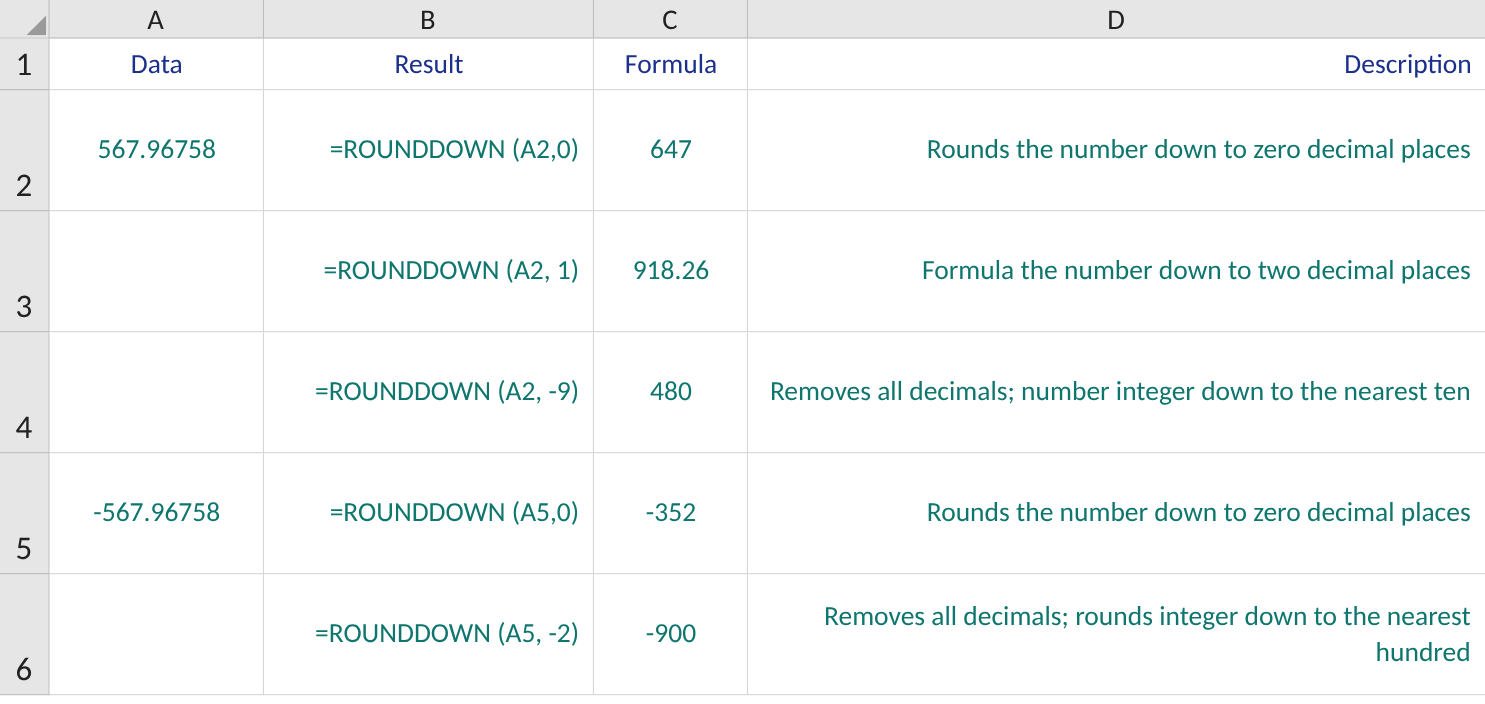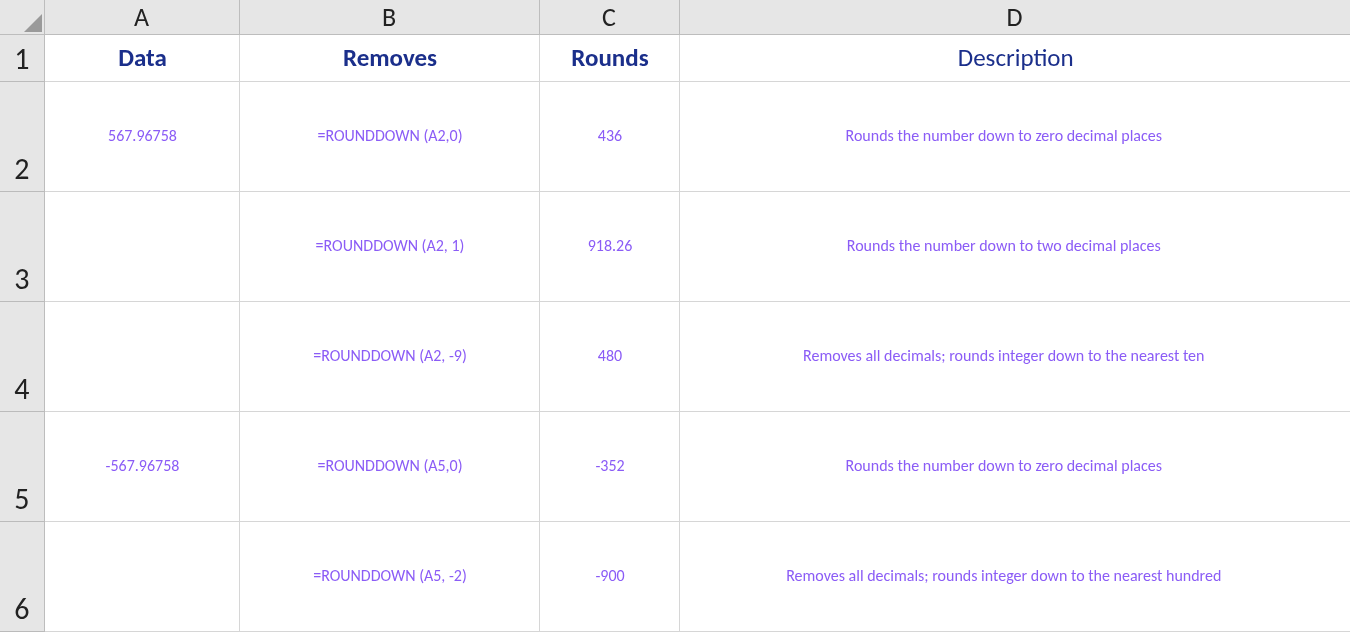--- a/index.html
+++ b/index.html
@@ -71,45 +71,45 @@
     vertical-align: bottom;
     padding-bottom: 4px;
   }
 
   
   td.cell {
     border-right: 1px solid #d6d6d6;
     border-bottom: 1px solid #d6d6d6;
     padding: 6px 12px 6px 14px;
     vertical-align: middle;
-    font-size: 16px;
+    font-size: 25px;
     line-height: 1.35;
-    color: #8b5cf6;
+    color: #0f766e;
     word-wrap: break-word;
   }
   td.cell.last-col { border-right: none; }
 
   
   tr.r1 .cell {
     color: #1b2f8b;
     font-size: 25px;
   }
-  tr.r1 .cell.center { font-weight: 700; }
+  tr.r1 .cell.center { font-weight: 400; }
 
   
   tr.r1   td.cell, tr.r1 .rownum { height: 44px; }
   tr.body td.cell, tr.body .rownum { height: 110px; }
 
   .center { text-align: center; }
-  .left   { text-align: center; }
+  .left   { text-align: right; }
 
   
   td.desc {
     vertical-align: middle;
-    padding-right: 36px;
+    padding-right: 13px;
   }
 </style>
 </head>
 <body>
 
 <div class="sheet">
   <table>
     <colgroup>
       <col class="rn">
         <col class="cA">
@@ -127,47 +127,47 @@
       </th>
       <th class="colhead">A</th>
       <th class="colhead">B</th>
       <th class="colhead">C</th>
       <th class="colhead">D</th>
     </tr>
 
     <tr class="r1">
       <td class="rownum">1</td>
       <td class="cell center">Data</td>
-      <td class="cell center">Removes</td>
-      <td class="cell center">Rounds</td>
+      <td class="cell center">Result</td>
+      <td class="cell center">Formula</td>
       <td class="cell left last-col">Description</td>
     </tr>
 
     <tr class="body">
       <td class="rownum">2</td>
       <td class="cell center">567.96758</td>
       <td class="cell left">=ROUNDDOWN (A2,0)</td>
-      <td class="cell center">436</td>
+      <td class="cell center">647</td>
       <td class="cell left desc last-col">Rounds the number down to zero decimal places</td>
     </tr>
 
     <tr class="body">
       <td class="rownum">3</td>
       <td class="cell center"></td>
       <td class="cell left">=ROUNDDOWN (A2, 1)</td>
       <td class="cell center">918.26</td>
-      <td class="cell left desc last-col">Rounds the number down to two decimal places</td>
+      <td class="cell left desc last-col">Formula the number down to two decimal places</td>
     </tr>
 
     <tr class="body">
       <td class="rownum">4</td>
       <td class="cell center"></td>
       <td class="cell left">=ROUNDDOWN (A2, -9)</td>
       <td class="cell center">480</td>
-      <td class="cell left desc last-col">Removes all decimals; rounds integer down to the nearest ten</td>
+      <td class="cell left desc last-col">Removes all decimals; number integer down to the nearest ten</td>
     </tr>
 
     <tr class="body">
       <td class="rownum">5</td>
       <td class="cell center">-567.96758</td>
       <td class="cell left">=ROUNDDOWN (A5,0)</td>
       <td class="cell center">-352</td>
       <td class="cell left desc last-col">Rounds the number down to zero decimal places</td>
     </tr>
 

